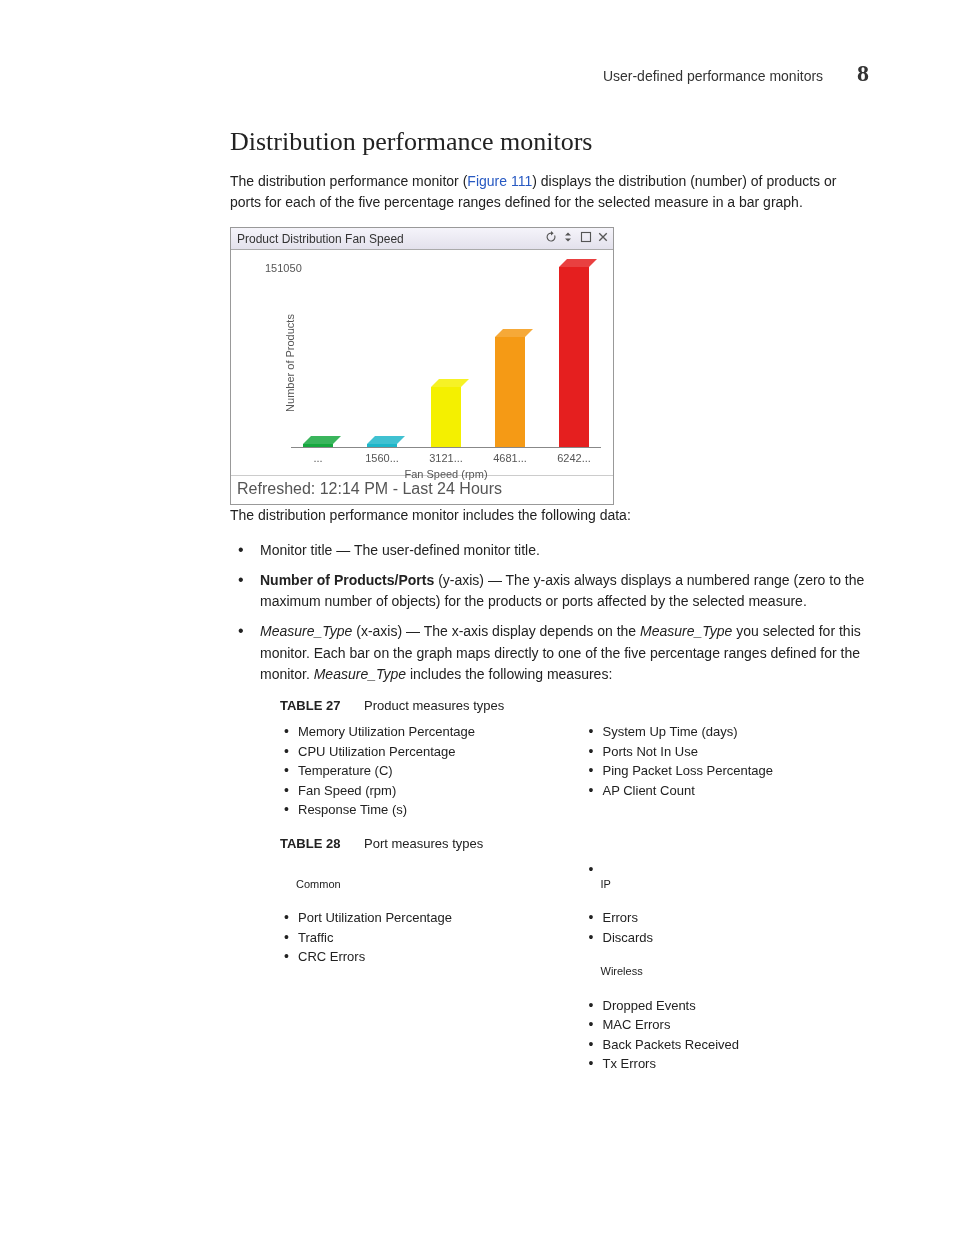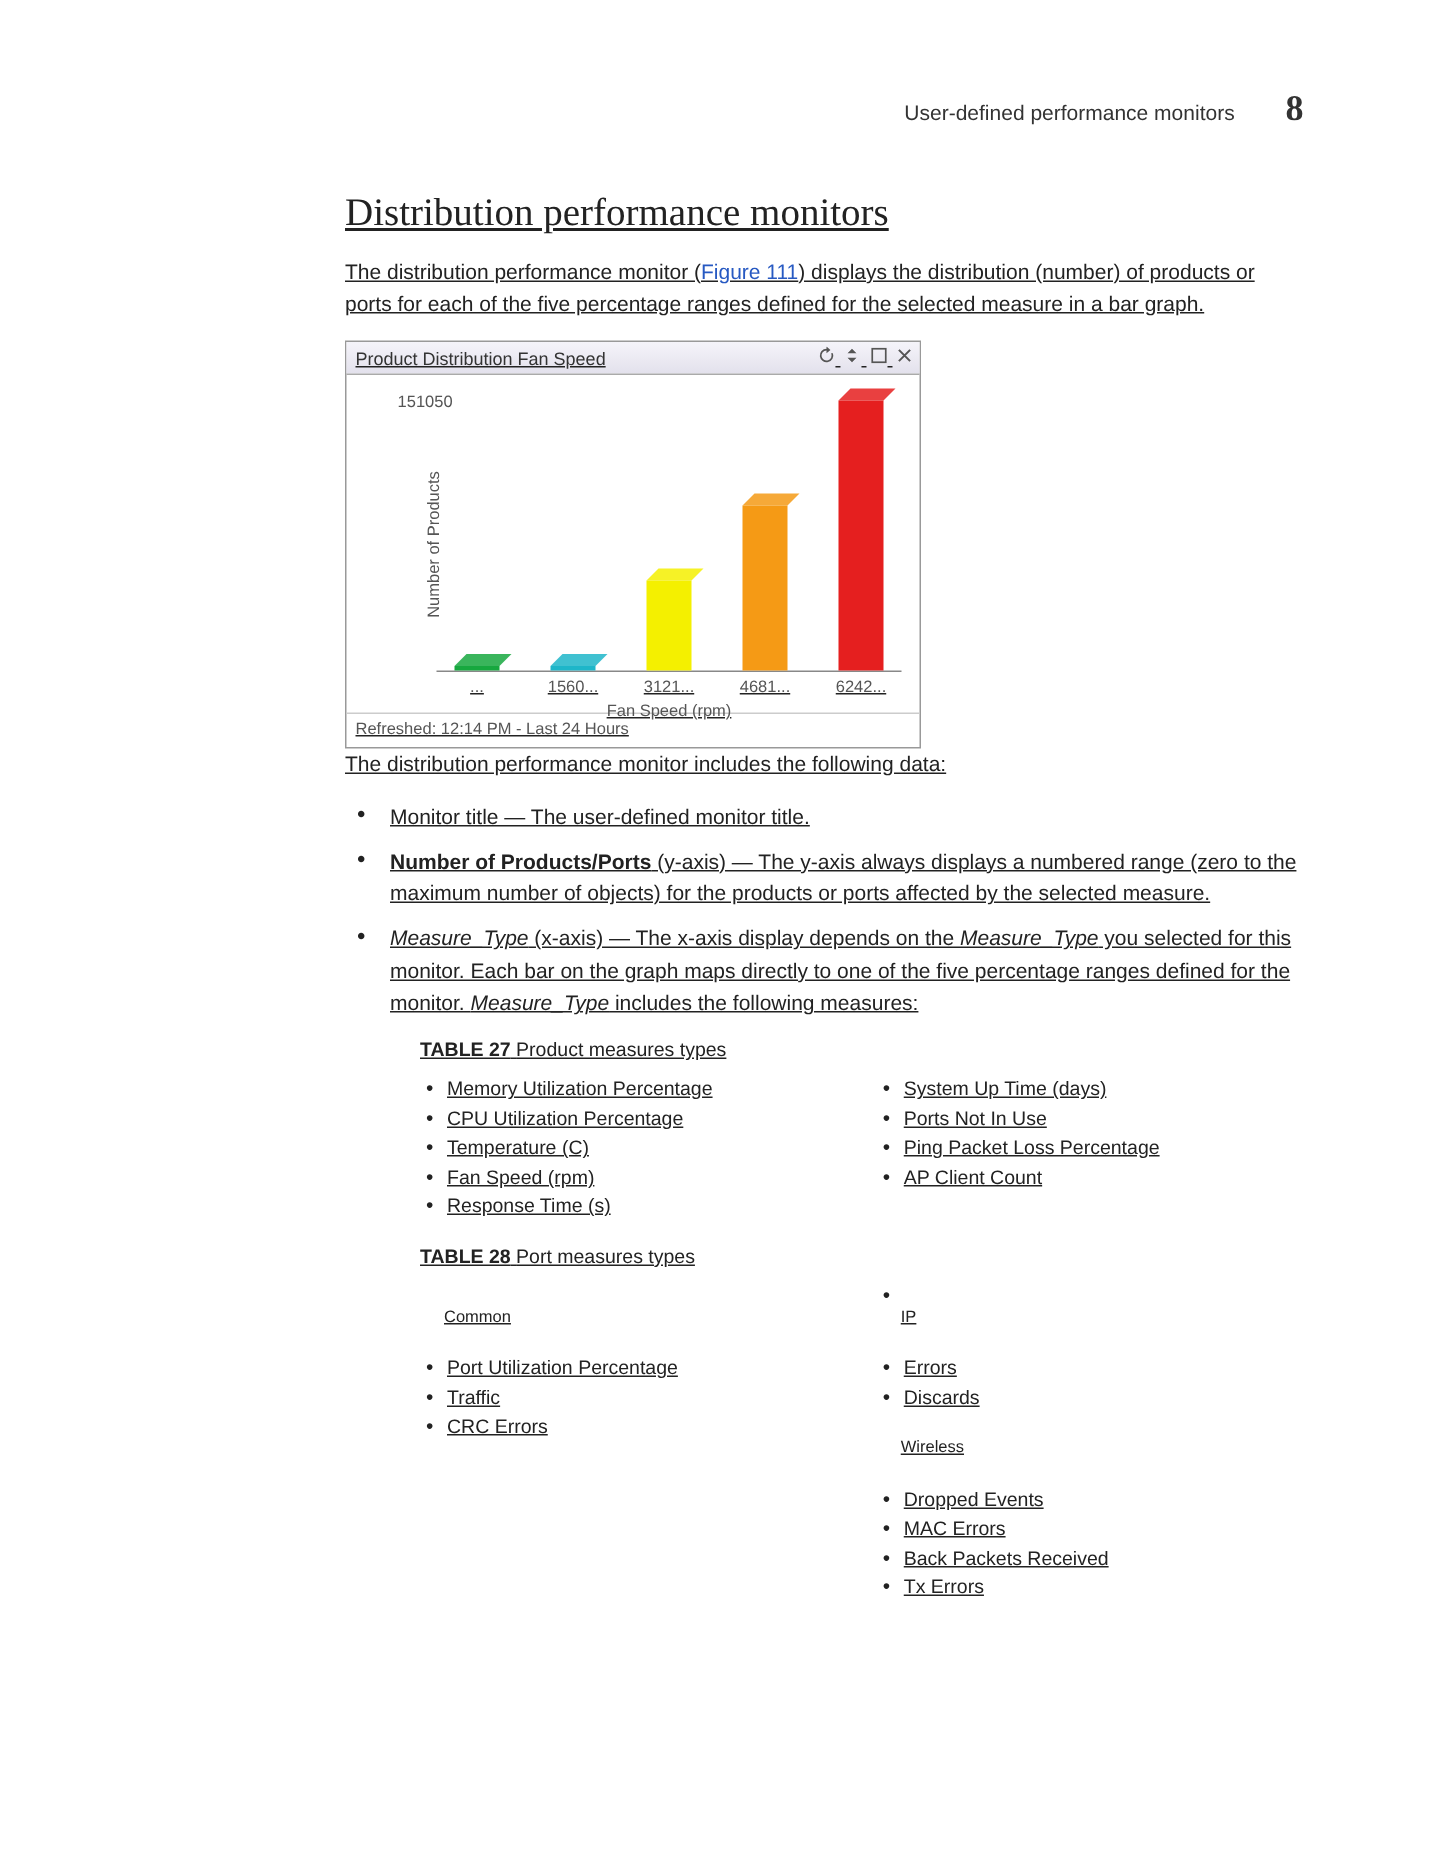--- a/index.html
+++ b/index.html
@@ -24,21 +24,20 @@
   }
   .header-right .pagenum {
     font-family: Georgia, "Times New Roman", serif;
     font-size: 24px;
     font-weight: 700;
     margin-left: 30px;
     display: inline-block;
   }
   .content {
     margin-left: 160px;
-    text-decoration: underline;
   }
   h1 {
     font-family: Georgia, "Times New Roman", serif;
     font-weight: 400;
     font-size: 26px;
     margin: 0 0 14px 0;
     color: #222;
   }
   p {
     font-size: 14px;
@@ -118,21 +117,21 @@
     height: 185px;
     display: flex;
     flex-direction: row;
     justify-content: space-between;
     font-size: 11px;
     color: #555;
     text-align: right;
     width: 20px;
   }
   .fig-footer {
-    font-size: 11px;
+    font-size: 16px;
     color: #555;
     padding: 4px 6px 6px 6px;
     border-top: 1px solid #ccc;
   }
   .fig-caption {
     font-size: 13px;
     margin: 8px 0 18px 0;
   }
   .fig-caption b { margin-right: 10px; }
   ul.first-level {
@@ -150,21 +149,21 @@
     content: "•";
     position: absolute;
     left: -22px;
     font-size: 16px;
     top: -2px;
   }
   .table-title {
     font-size: 13px;
     margin: 10px 0 6px 20px;
   }
-  .table-title b { }
+  .table-title b { margin-right: 20px; }
   .two-col {
     display: flex;
     gap: 20px;
     margin-left: 20px;
   }
   .two-col .col { flex: 1; }
   ul.measures {
     list-style: none;
     padding-left: 18px;
     margin: 0 0 4px 0;

